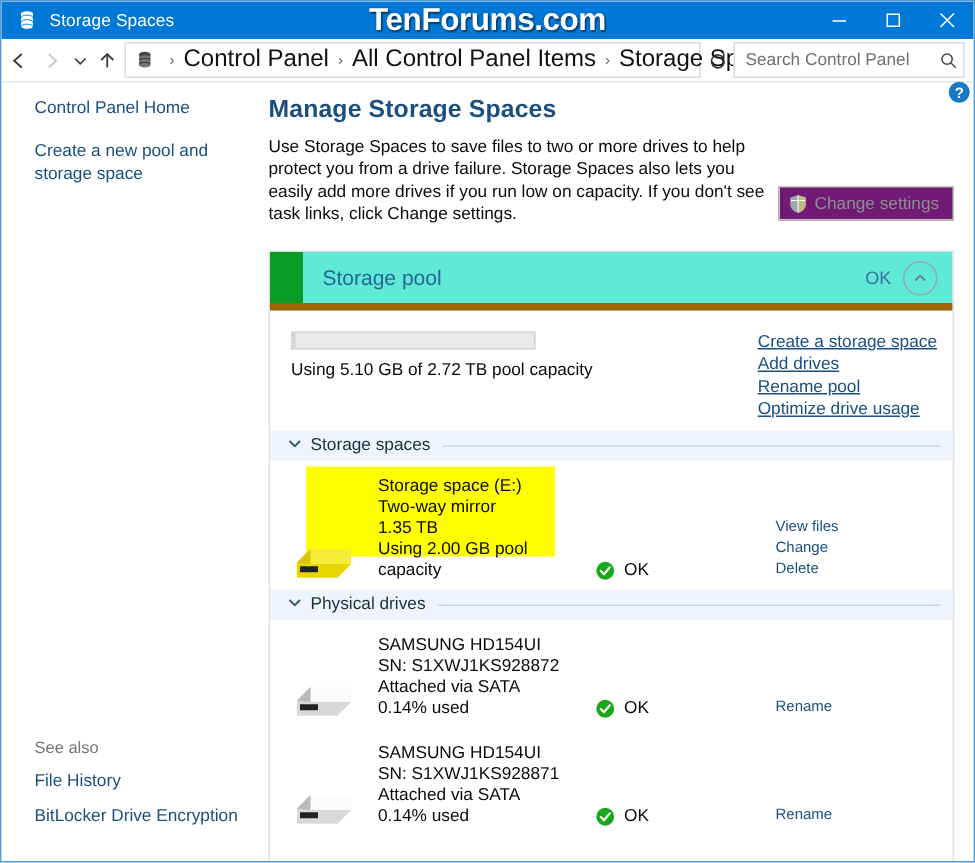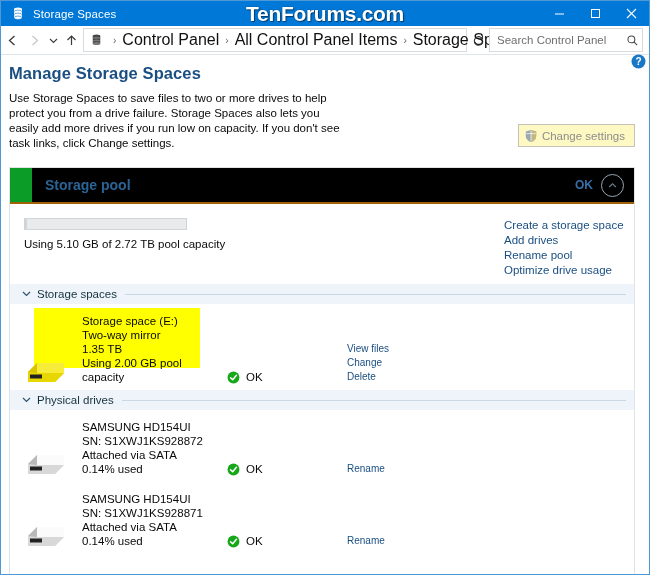--- a/index.html
+++ b/index.html
@@ -239,21 +239,21 @@
     flex: 0 0 auto;
   }
   .chg-wrap {
     flex: 1 1 auto;
     display: flex;
     justify-content: flex-end;
     align-items: flex-start;
     padding-top: 33px;
   }
   .change-settings {
-    background: #fef9c3;
+    background: #701a75;
     border: 1px solid #c6c2ba;
     height: 21px;
     display: flex;
     align-items: center;
     padding: 0 9px 0 5px;
     color: #8d8d8d;
     font-size: 11.5px;
     white-space: nowrap;
   }
   .shield {
@@ -277,23 +277,22 @@
     background: #ffffff;
     height: 412px;
     box-sizing: border-box;
     overflow: hidden;
     position: relative;
   }
   .pool-header {
     height: 34px;
     display: flex;
     align-items: center;
-    border-bottom: 2px solid #a16207;
-    background: #000000;
-    font-weight: bold;
+    border-bottom: 5px solid #a16207;
+    background: #5eead4;
   }
   .pool-swatch {
     width: 22px;
     height: 34px;
     background: #0b9b27;
     flex: 0 0 auto;
   }
   .pool-title {
     font-size: 14px;
     color: #2a6496;
@@ -346,20 +345,21 @@
   .pool-links {
     width: 120px;
     flex: 0 0 120px;
     padding-right: 10px;
   }
   .pool-link {
     font-size: 11.5px;
     color: #1a4f82;
     line-height: 14px;
     margin-bottom: 1px;
+    text-decoration: underline;
   }
 
   
   .sec-header {
     height: 20px;
     background: #eef4f9;
     display: flex;
     align-items: center;
     padding-left: 11px;
     padding-right: 8px;
@@ -549,20 +549,30 @@
         <svg width="13" height="13" viewBox="0 0 14 14">
             <circle cx="5.8" cy="5.8" r="3.7" fill="none" stroke="currentColor" stroke-width="1.1"></circle>
             <line x1="8.6" y1="8.6" x2="12" y2="12" stroke="currentColor" stroke-width="1.1"></line>
           </svg>
       </span>
     </div>
   </div>
 
   <div class="body-area">
 
+    <div class="sidebar">
+      <div class="side-link first">Control Panel Home</div>
+      <div class="side-link">Create a new pool and storage space</div>
+
+      <div class="see-also-wrap">
+        <div class="see-also-title">See also</div>
+        <div class="see-also-link">File History</div>
+        <div class="see-also-link">BitLocker Drive Encryption</div>
+      </div>
+    </div>
 
     <div class="main">
       <span class="help-icon">
         <svg width="15" height="15" viewBox="0 0 15 15">
           <circle cx="7.5" cy="7.5" r="7" fill="#1878c8"></circle>
           <text x="7.5" y="11" font-size="10" font-family="Liberation Sans, sans-serif" font-weight="bold" fill="#ffffff" text-anchor="middle">?</text>
         </svg>
       </span>
 
       <div class="page-title">Manage Storage Spaces</div>

